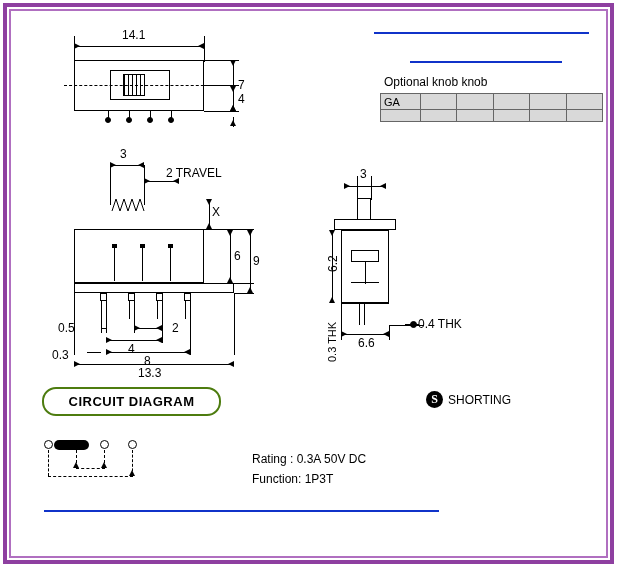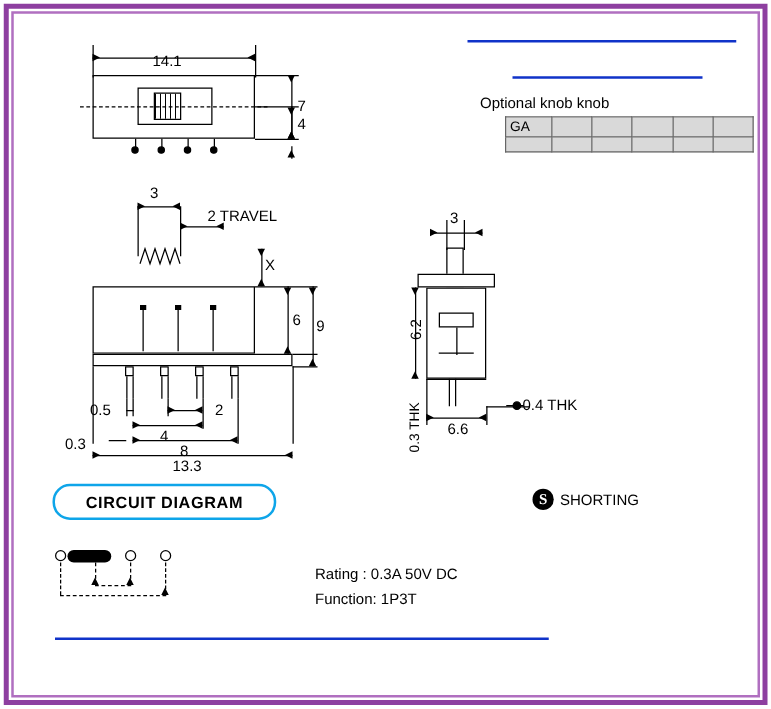--- a/index.html
+++ b/index.html
@@ -55,21 +55,21 @@
     background:#d9d9d9;
     width:41px;height:15px;
     font-size:11px;
     text-align:left;
     padding:0 0 0 3px;
     color:#000;
   }
   table.knob tr.thin td{height:11px;}
   .pill{
     position:absolute;
-    border:2px solid #0ea5e9;
+    border:2px solid #4d7c0f;
     border-radius:14px;
     background:#fff;
     display:flex;align-items:center;justify-content:center;
     font-weight:bold;font-size:13px;color:#000;
     letter-spacing:0.5px;
   }
   .shorting-wrap{position:absolute;display:flex;align-items:center;gap:5px;}
   .shorting-badge{
     width:17px;height:17px;border-radius:50%;
     background:#000;color:#fff;font-weight:bold;font-size:12px;
@@ -118,21 +118,21 @@
   <div class="frame-outer"></div>
   <div class="frame-inner"></div>
 
   <div class="canvas">
 
     <div class="title-underline" style="left:396px;top:47px;width:152px;"></div>
     <div class="bluebar" style="left:360px;top:18px;width:215px;height:2px;background:#1033c9;"></div>
 
     <div class="opt-label" style="left:370px;top:61px;">Optional knob knob</div>
 
-    <table class="knob" style="left:390px;top:79px;">
+    <table class="knob" style="left:366px;top:79px;">
       <tbody>
           <tr>
         <td>GA</td>
         <td></td>
         <td></td>
         <td></td>
         <td></td>
         <td></td>
       </tr>
       <tr class="thin">
@@ -163,21 +163,21 @@
       <div class="circle" style="left:91px;top:103px;width:6px;height:6px;background:#000;"></div>
       <div class="circle" style="left:112px;top:103px;width:6px;height:6px;background:#000;"></div>
       <div class="circle" style="left:133px;top:103px;width:6px;height:6px;background:#000;"></div>
       <div class="circle" style="left:154px;top:103px;width:6px;height:6px;background:#000;"></div>
 
       <div class="ln v1px" style="left:60px;top:22px;height:26px;"></div>
       <div class="ln v1px" style="left:190px;top:22px;height:26px;"></div>
       <div class="ln h1px" style="left:60px;top:32px;width:130px;"></div>
       <div class="arrowR" style="left:60px;top:29px;"></div>
       <div class="arrowL" style="left:184px;top:29px;"></div>
-      <div class="txt" style="left:108px;top:28px;">14.1</div>
+      <div class="txt" style="left:108px;top:14px;">14.1</div>
 
       <div class="ln h1px" style="left:190px;top:46px;width:35px;"></div>
       <div class="ln h1px" style="left:190px;top:97px;width:35px;"></div>
       <div class="ln v1px" style="left:219px;top:46px;height:51px;"></div>
       <div class="arrowD" style="left:216px;top:46px;"></div>
       <div class="arrowU" style="left:216px;top:91px;"></div>
       <div class="txt" style="left:224px;top:64px;">7</div>
 
       <div class="ln h1px" style="left:190px;top:71px;width:35px;"></div>
       <div class="ln v1px" style="left:219px;top:71px;height:26px;"></div>
@@ -249,21 +249,21 @@
 
       <div class="ln v1px" style="left:87px;top:305px;height:14px;"></div>
       <div class="ln v1px" style="left:92px;top:305px;height:14px;"></div>
       <div class="ln v1px" style="left:120px;top:305px;height:14px;"></div>
       <div class="ln v1px" style="left:148px;top:305px;height:24px;"></div>
       <div class="ln v1px" style="left:176px;top:305px;height:36px;"></div>
       <div class="ln v1px" style="left:60px;top:279px;height:62px;"></div>
       <div class="ln v1px" style="left:220px;top:279px;height:62px;"></div>
 
       <div class="ln h1px" style="left:87px;top:314px;width:6px;"></div>
-      <div class="txt" style="left:58px;top:307px;">0.5</div>
+      <div class="txt" style="left:44px;top:307px;">0.5</div>
 
       <div class="ln h1px" style="left:120px;top:314px;width:28px;"></div>
       <div class="arrowR" style="left:120px;top:311px;"></div>
       <div class="arrowL" style="left:142px;top:311px;"></div>
       <div class="txt" style="left:158px;top:307px;">2</div>
 
       <div class="ln h1px" style="left:92px;top:326px;width:56px;"></div>
       <div class="arrowR" style="left:92px;top:323px;"></div>
       <div class="arrowL" style="left:142px;top:323px;"></div>
       <div class="txt" style="left:114px;top:328px;">4</div>

